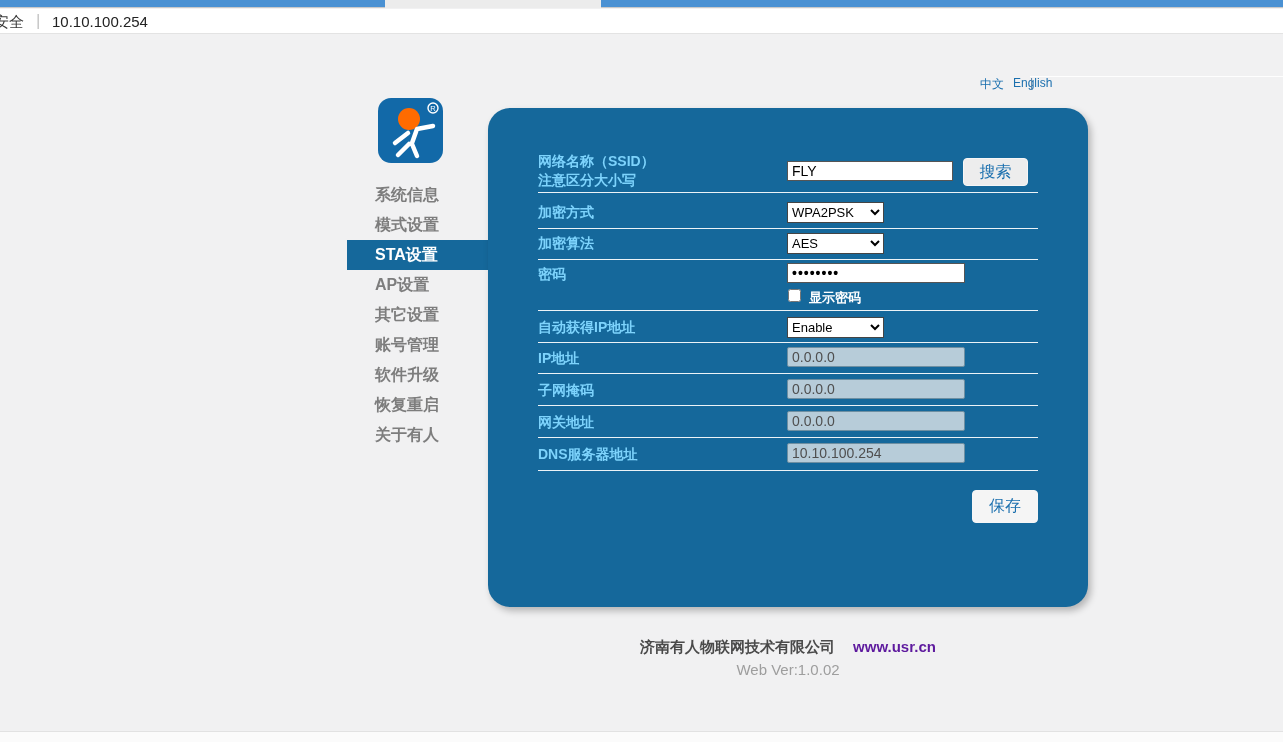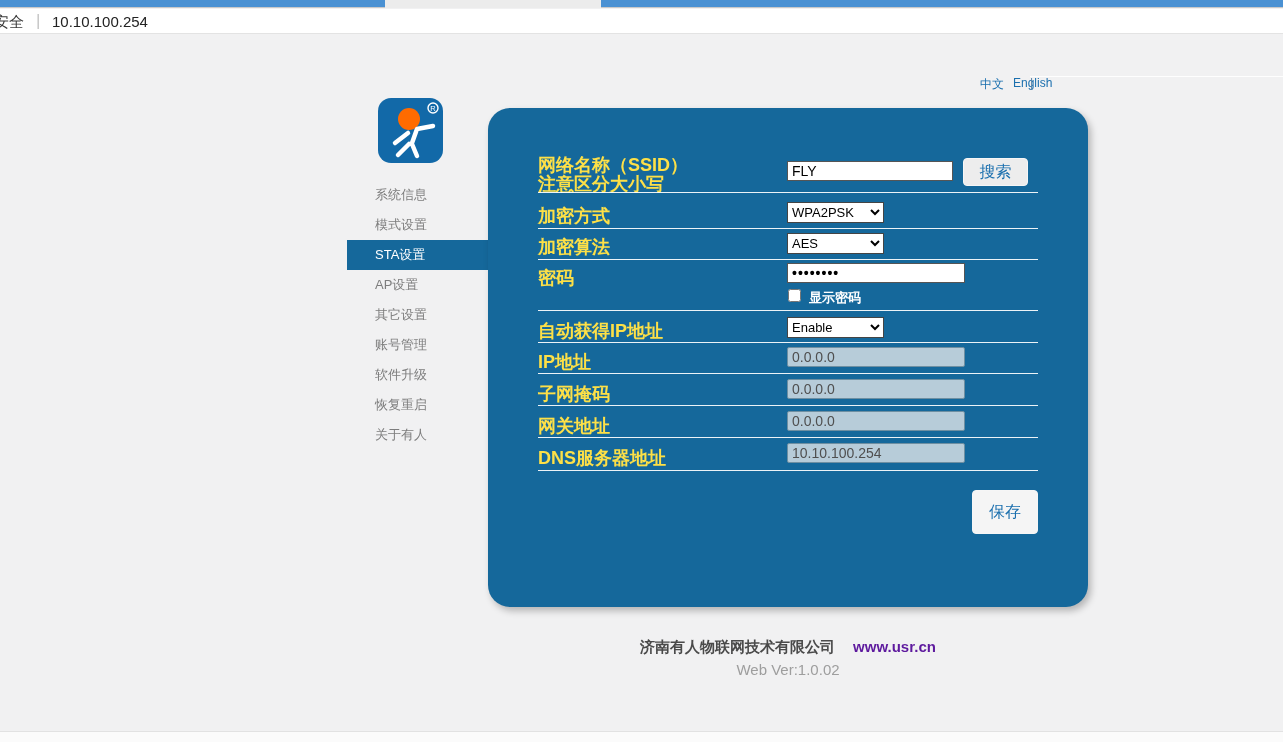--- a/index.html
+++ b/index.html
@@ -17,26 +17,26 @@
   
   .lang { position:absolute; left:980px; top:76px; display:flex; gap:9px; font-size:12px; }
   .lang a { color:#1a6fae; text-decoration:none; cursor:pointer; }
   .lang .sep { color:#5b85a8; }
 
   
   .logo { position:absolute; left:378px; top:98px; width:65px; height:65px; }
 
   
   .menu { position:absolute; left:347px; top:180px; width:141px; }
-  .menu-item { height:30px; line-height:30px; padding-left:28px; font-size:13px; color:#7d7d7d; cursor:pointer; white-space:nowrap; }
+  .menu-item { height:30px; line-height:30px; padding-left:28px; font-size:16px; color:#7d7d7d; cursor:pointer; white-space:nowrap;font-weight:bold; }
   .menu-item.active { background:#15689b; color:#ffffff; }
 
   
   .panel { position:absolute; left:488px; top:108px; width:600px; height:499px; background:#15689b; border-radius:22px; box-shadow:3px 4px 7px rgba(0,0,0,0.25); }
-  .f-label { position:absolute; color:#fde047; font-size:18px; font-weight:bold; white-space:nowrap; }
+  .f-label { position:absolute; color:#7dd3fc; font-size:14px; font-weight:bold; white-space:nowrap; }
   .sep { position:absolute; left:50px; width:500px; height:1px; background:rgba(255,255,255,0.92); }
 
   .txt { position:absolute; height:20px; border:1px solid #555; background:#ffffff; color:#000; font-size:14px; padding:0 4px; font-family:"Liberation Sans",sans-serif; }
   .txt:disabled, .txt.disabled { background:#b7ccd9; color:#4f4f4f; border:1px solid #6e8fa2; border-radius:2px; }
   .sel { position:absolute; height:21px; width:97px; border:1px solid #444; background:#ffffff; color:#000; font-size:13px; font-family:"Liberation Sans",sans-serif; }
   .btn { position:absolute; background:#ededed; color:#1a6fae; font-size:16px; border:1px solid #f6f6f6; border-radius:4px; cursor:pointer; font-family:"Liberation Sans",sans-serif; }
   .chk { position:absolute; width:13px; height:13px; cursor:pointer; }
   .chk-label { position:absolute; color:#ffffff; font-size:13px; font-weight:bold; }
 
   
@@ -128,21 +128,21 @@
     <div class="sep" style="top:297px;"></div>
 
     <div class="f-label" style="left:50px; top:306px;">网关地址</div>
     <input class="txt" style="left: 299px; top: 303px; width: 178px;" type="text" disabled="" value="0.0.0.0">
     <div class="sep" style="top:329px;"></div>
 
     <div class="f-label" style="left:50px; top:338px;">DNS服务器地址</div>
     <input class="txt" style="left: 299px; top: 335px; width: 178px;" type="text" disabled="" value="10.10.100.254">
     <div class="sep" style="top:362px;"></div>
 
-    <button class="btn" style="left:484px; top:382px; width:66px; height:44px; background:#f5f5f5;">保存</button>
+    <button class="btn" style="left:484px; top:382px; width:66px; height:33px; background:#f5f5f5;">保存</button>
   </div>
 
   <div class="footer">
     <div>
       <span class="company">济南有人物联网技术有限公司</span><a class="site-link">www.usr.cn</a>
     </div>
     <div class="version">Web Ver:1.0.02</div>
   </div>
 
   <div class="page-bottom"></div>

